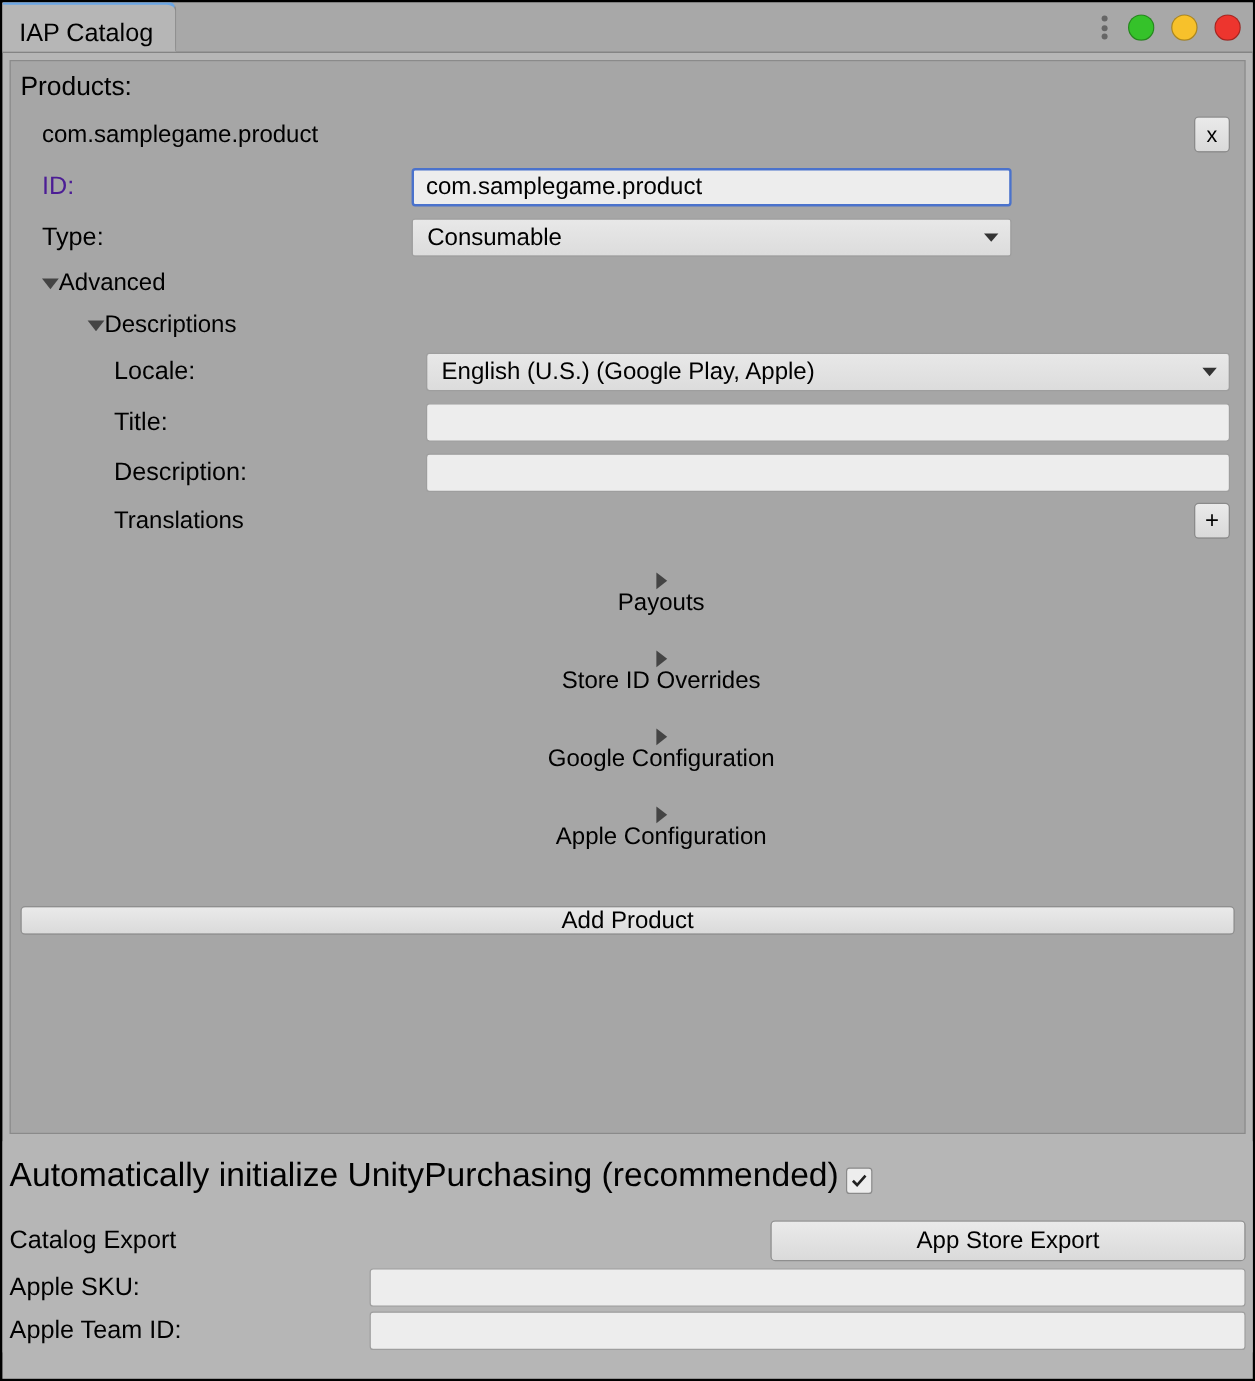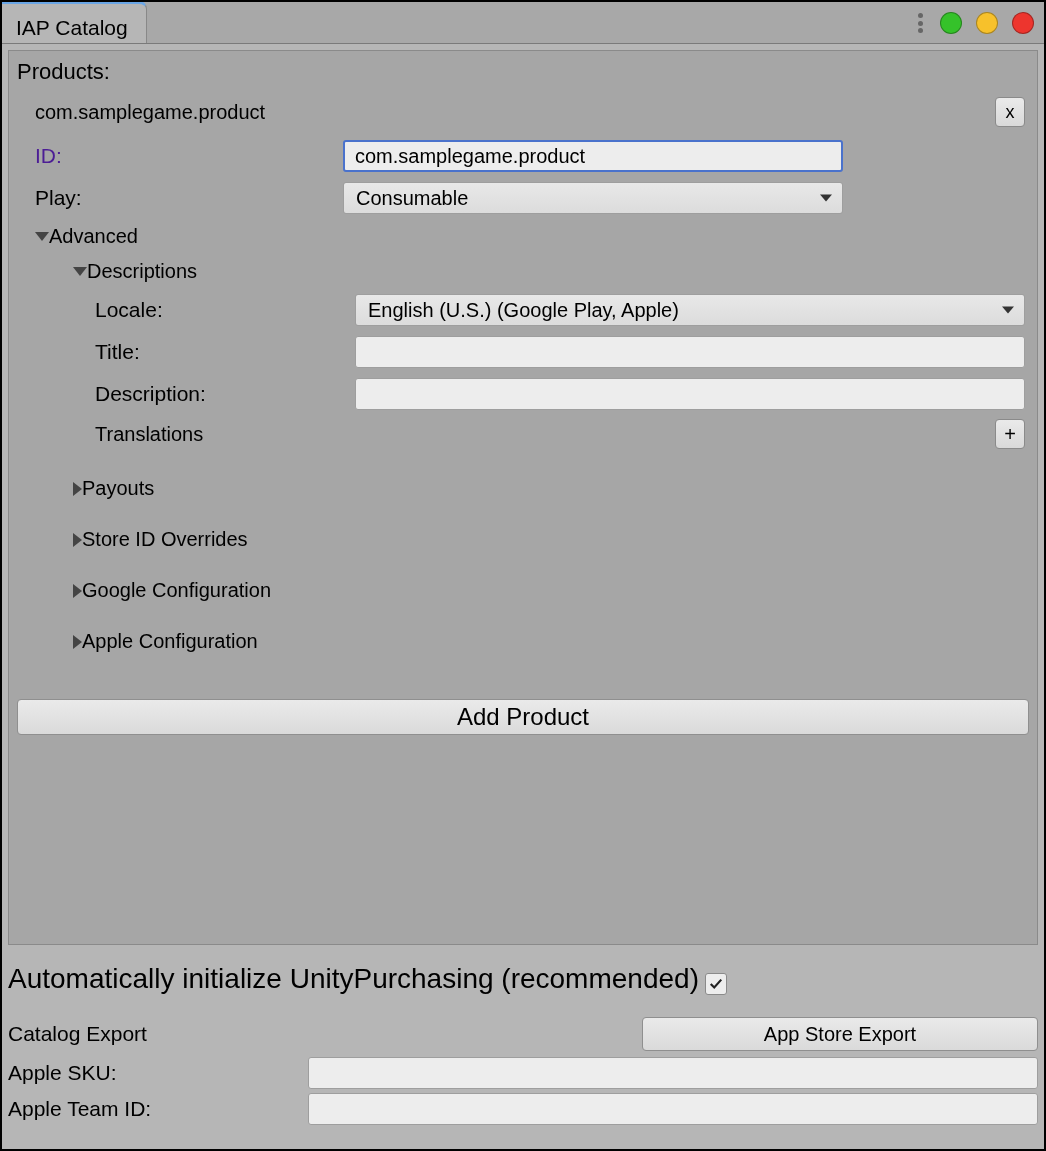--- a/index.html
+++ b/index.html
@@ -180,31 +180,31 @@
     .plus-btn {
       background: linear-gradient(#eaeaea,#d9d9d9);
       border: 1px solid #8a8a8a;
       border-radius: 4px;
       width: 30px; height: 30px;
       font-size: 20px;
       cursor: pointer;
       display:flex;align-items:center;justify-content:center;
     }
     .collapsed-group { margin-left: 56px; padding: 10px 0; }
-    .collapsed-group .foldout { padding: 14px 0; }
+    .collapsed-group .foldout { padding: 14px 0; flex-direction: column; }
 
     .add-product-btn {
       display: block;
       width: calc(100% - 4px);
       margin: 18px 2px 0 2px;
-      height: 36px;
+      height: 24px;
       background: linear-gradient(#eaeaea,#dadada);
       border: 1px solid #8f8f8f;
       border-radius: 4px;
-      font-size: 24px;
+      font-size: 20px;
       cursor: pointer;
     }
 
     
     .bottom-section {
       padding: 6px 6px 0 6px;
       background: #b6b6b6;
     }
     .check-row {
       display: flex;
@@ -275,21 +275,21 @@
       <span>com.samplegame.product</span>
       <button class="x-btn">x</button>
     </div>
 
     <div class="field-row field-row-short">
       <span class="label label-blue">ID:</span>
       <input class="text-input focused" value="com.samplegame.product" style="">
     </div>
 
     <div class="field-row field-row-short">
-      <span class="label">Play:</span>
+      <span class="label">Type:</span>
       <div class="select">
         <span>Consumable</span>
       </div>
     </div>
 
     <div class="foldout foldout-l1">
       <span class="tri"></span>
       <span>Advanced</span>
     </div>
 

